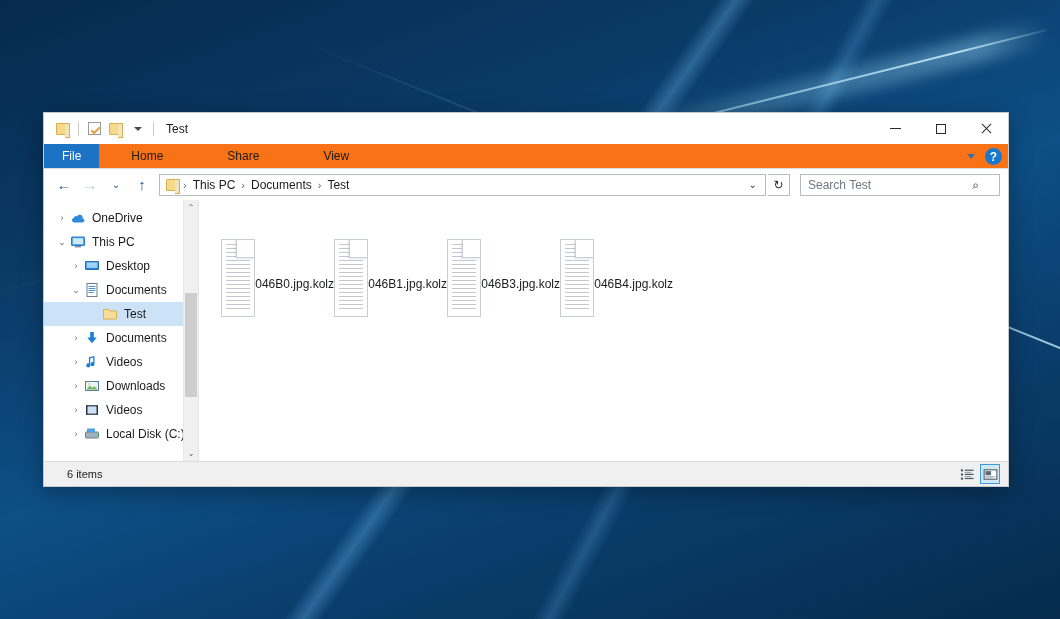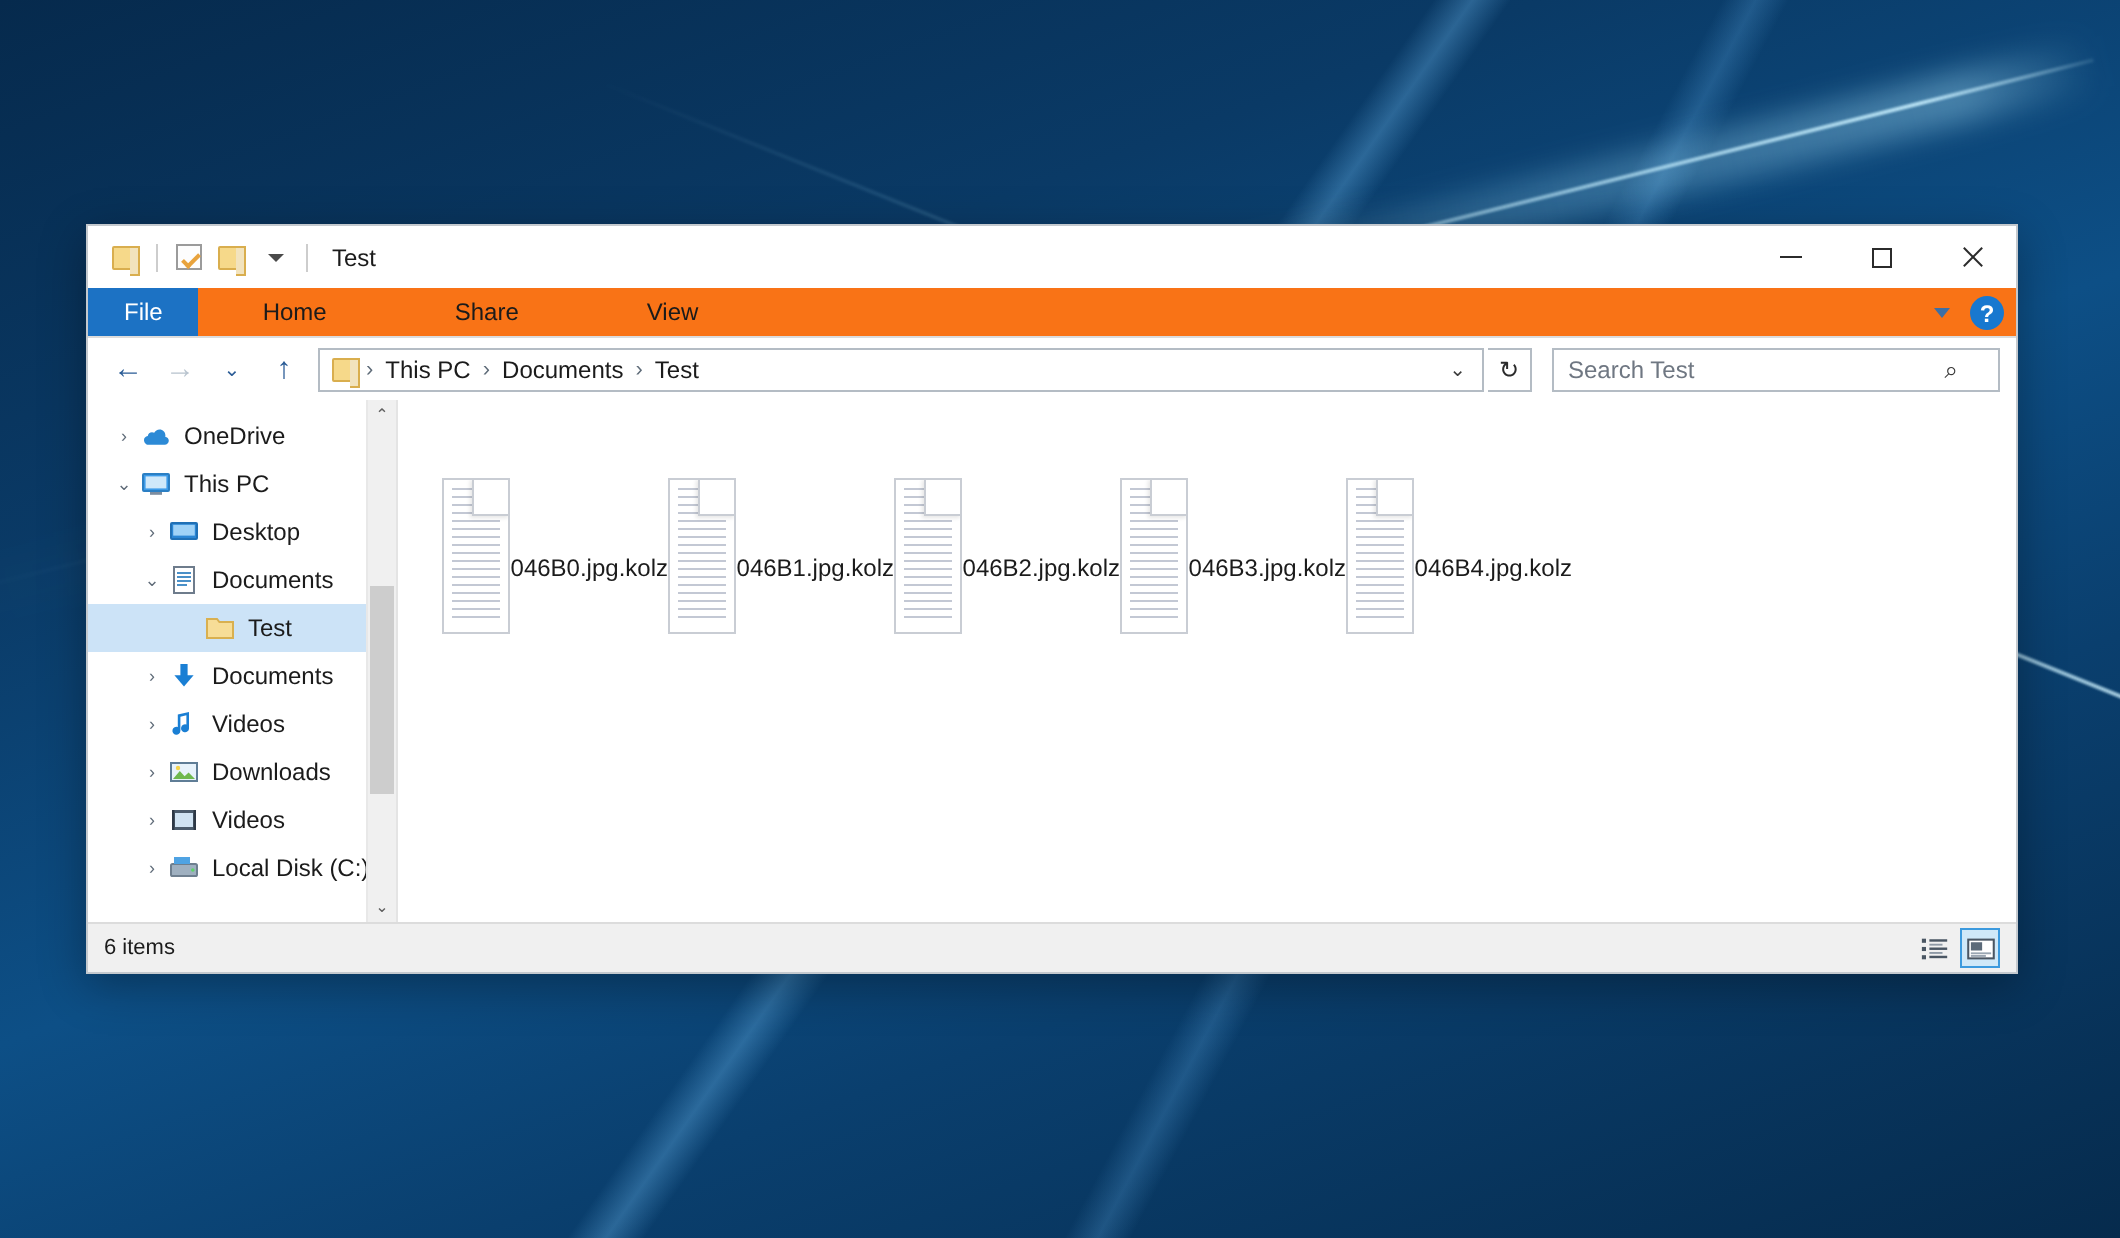--- a/index.html
+++ b/index.html
@@ -170,21 +170,21 @@
   }
   #breadcrumb-drop {
     margin-left: auto; font-size: 10px; color: #3c3c3c; padding: 0 6px;
   }
   #refresh-button {
     width: 22px; height: 22px; border: 1px solid #b4bcc4; border-left: none;
     display: flex; align-items: center; justify-content: center;
     font-size: 12px; color: #2b2b2b; background: #fff; margin-left: -3px;
   }
   #search-box {
-    width: 224px; height: 22px; border: 1px solid #b4bcc4;
+    width: 200px; height: 22px; border: 1px solid #b4bcc4;
     display: flex; align-items: center; background: #fff;
     padding: 0 20px 0 7px; margin-left: 8px; flex: none;
   }
   #search-input {
     flex: 1; border: none; outline: none; font-size: 12px;
     color: #1b1b1b; font-family: "Liberation Sans", sans-serif;
     background: transparent; min-width: 0;
   }
   #search-input::placeholder { color: #6f7782; }
   #search-icon { font-size: 12px; color: #3a3a3a; }
@@ -277,21 +277,21 @@
     border-top: 19px solid #ffffff;
   }
   .file-label {
     margin-top: 11px; font-size: 12px; color: #1b1b1b;
     text-align: center; white-space: nowrap;
   }
 
   
   #status-bar {
     height: 25px; background: #f0f0f0; border-top: 1px solid #dcdcdc;
-    display: flex; align-items: center; padding: 0 2px;
+    display: flex; align-items: center; padding: 0 17px;
     flex: none; position: relative;
   }
   #status-text { font-size: 11px; color: #1b1b1b; margin-left: 6px; }
   #view-buttons {
     position: absolute; right: 8px; top: 2px;
     display: flex; gap: 3px; align-items: center;
   }
   .view-btn {
     width: 20px; height: 20px;
     display: flex; align-items: center; justify-content: center;
@@ -517,28 +517,20 @@
           </div>
           <div class="file-label">046B0.jpg.kolz</div>
         </div>
         <div class="file-item">
           <div class="doc-icon">
             <div class="doc-lines"></div>
               <div class="doc-fold-tri"></div>
               <div class="doc-fold"></div>
           </div>
           <div class="file-label">046B1.jpg.kolz</div>
-        </div>
-        <div class="file-item">
-          <div class="doc-icon">
-            <div class="doc-lines"></div>
-              <div class="doc-fold-tri"></div>
-              <div class="doc-fold"></div>
-          </div>
-          <div class="file-label">046B2.jpg.kolz</div>
         </div>
         <div class="file-item">
           <div class="doc-icon">
             <div class="doc-lines"></div>
               <div class="doc-fold-tri"></div>
               <div class="doc-fold"></div>
           </div>
           <div class="file-label">046B3.jpg.kolz</div>
         </div>
         <div class="file-item">

